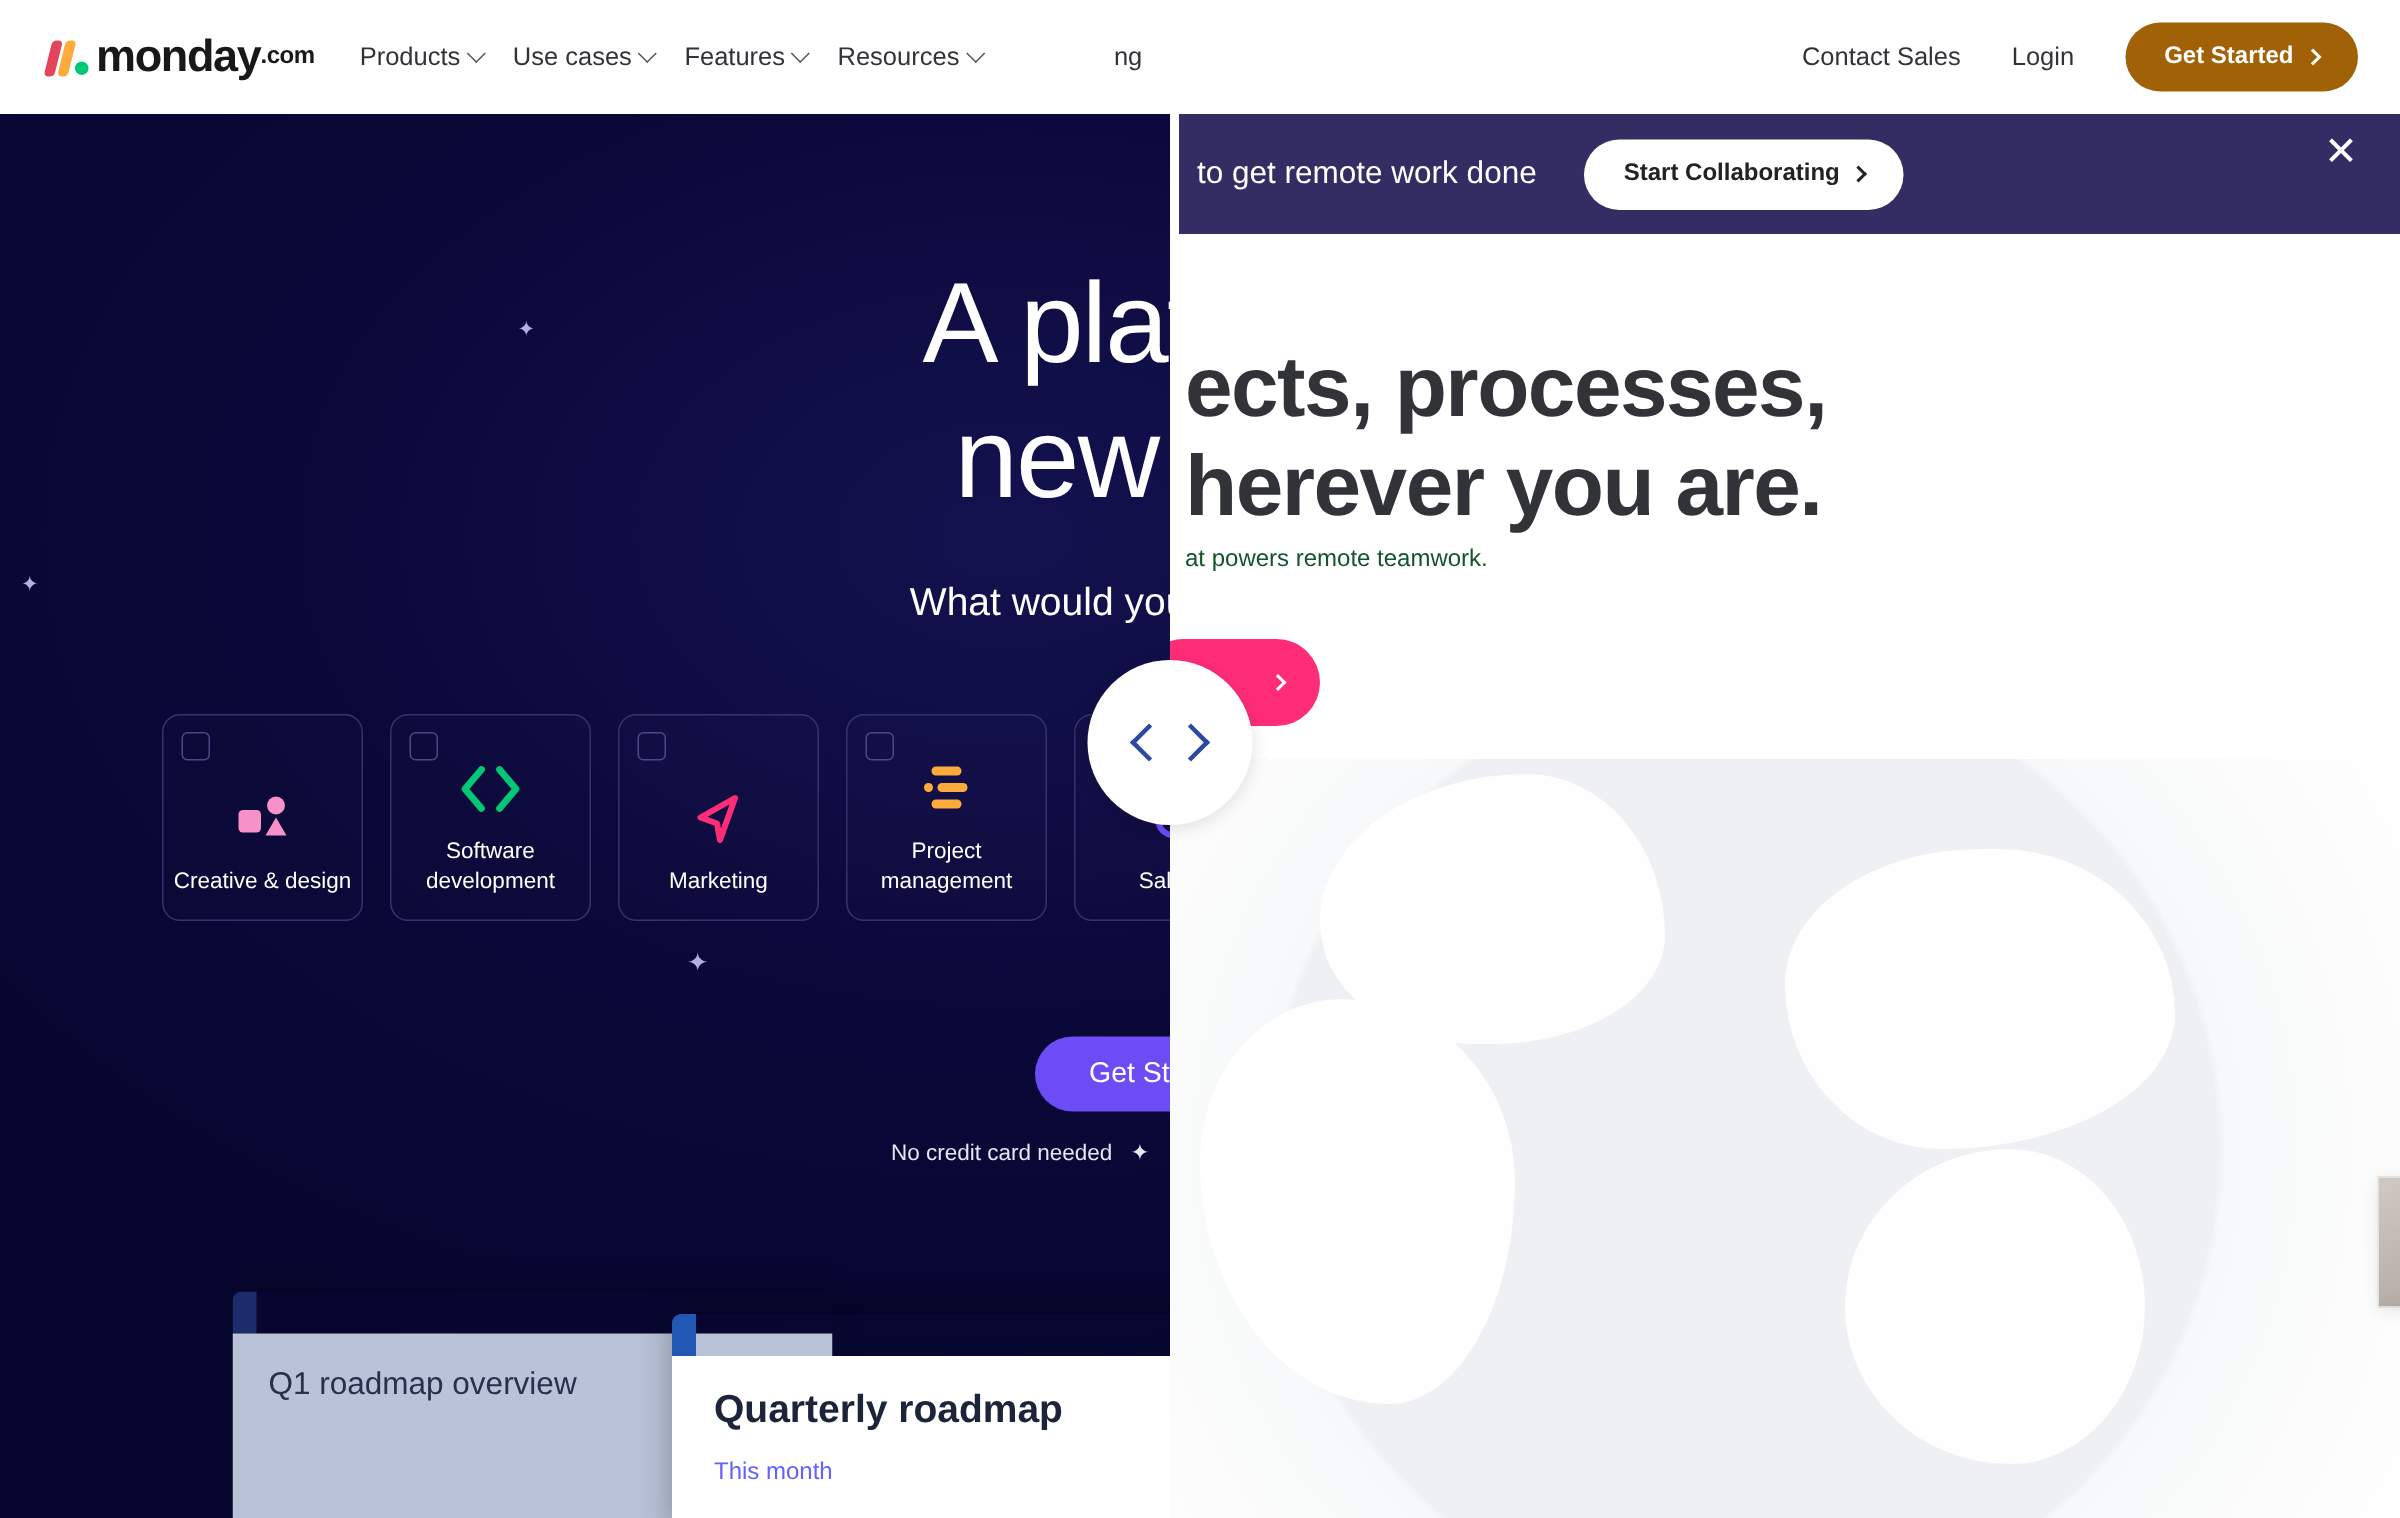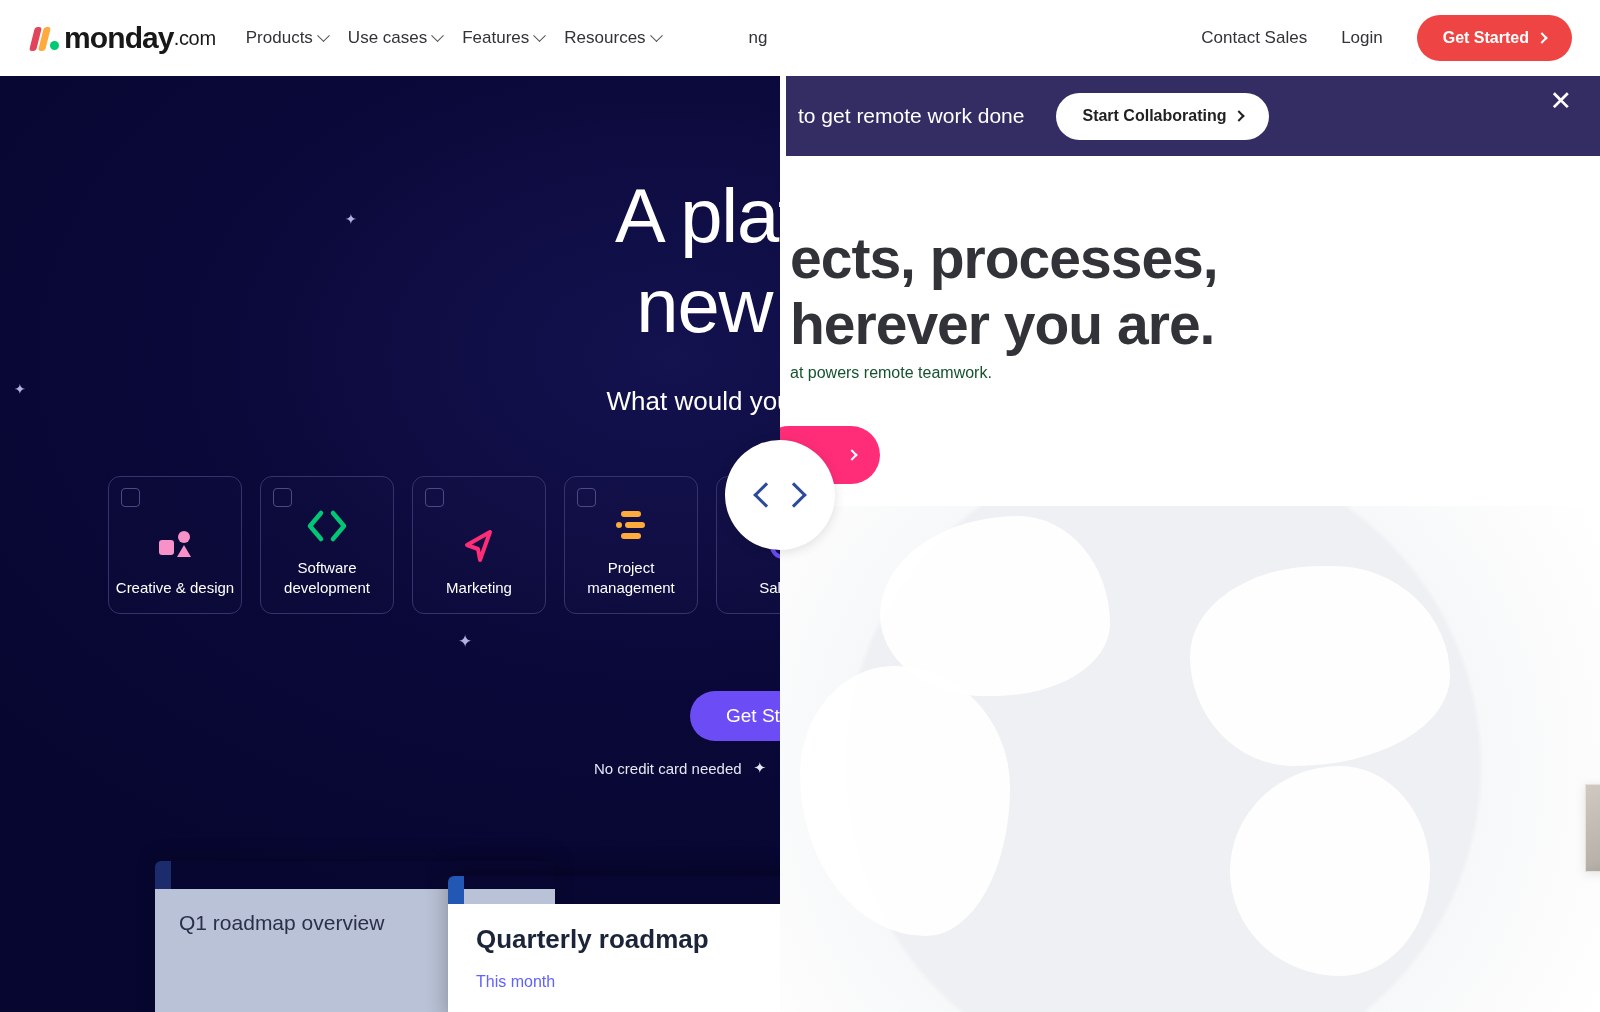--- a/index.html
+++ b/index.html
@@ -16,30 +16,30 @@
     position: absolute; top: 0; left: 0; width: 1600px; height: 76px;
     background: #ffffff; display: flex; align-items: center; z-index: 5;
   }
   .logo-wrap { display: flex; align-items: center; margin-left: 32px; }
   .logo-marks { display: flex; align-items: flex-end; height: 26px; margin-right: 5px; }
   .slash { width: 7px; height: 24px; border-radius: 3px; transform: skewX(-14deg); margin-right: 2px; }
   .slash.r { background: #e2445c; }
   .slash.y { background: #fdab3d; }
   .dot-g { width: 9px; height: 9px; border-radius: 50%; background: #00c875; align-self: flex-end; margin-bottom: 1px; }
   .logo-text { font-size: 30px; font-weight: 700; color: #181818; letter-spacing: -0.9px; line-height: 1; }
-  .logo-dotcom { font-size: 20px; font-weight: 400; color: #181818; letter-spacing: -0.3px; }
+  .logo-dotcom { font-size: 16px; font-weight: 700; color: #181818; letter-spacing: -0.3px; }
 
   .nav-links { display: flex; align-items: flex-end; margin-left: 30px; gap: 20px; }
   .nav-link { font-size: 17px; color: #323338; display: flex; align-items: center; gap: 6px; cursor: pointer; white-space: nowrap; }
   .caret { display: inline-block; width: 9px; height: 9px; border-right: 1.6px solid #555; border-bottom: 1.6px solid #555; transform: rotate(45deg) translate(-2px,-2px); }
 
   .nav-right { margin-left: auto; display: flex; align-items: center; gap: 34px; margin-right: 28px; }
   .nav-right .nav-link { font-size: 17px; }
   .btn-pink {
-    background: #ef4444; color: #fff; border: none; border-radius: 26px;
+    background: #a16207; color: #fff; border: none; border-radius: 26px;
     height: 46px; padding: 0 26px; font-size: 16px; font-weight: 600;
     font-family: "Liberation Sans", sans-serif; cursor: pointer;
     display: flex; align-items: center; gap: 9px; white-space: nowrap;
   }
   .chev-r { display: inline-block; width: 8px; height: 8px; border-top: 2px solid currentColor; border-right: 2px solid currentColor; transform: rotate(45deg); }
 
   
   .hero {
     position: absolute; top: 76px; left: 0; width: 1600px; height: 936px;
     background: radial-gradient(ellipse 900px 600px at 42% 30%, #14124f 0%, #0a0838 55%, #070630 100%);

